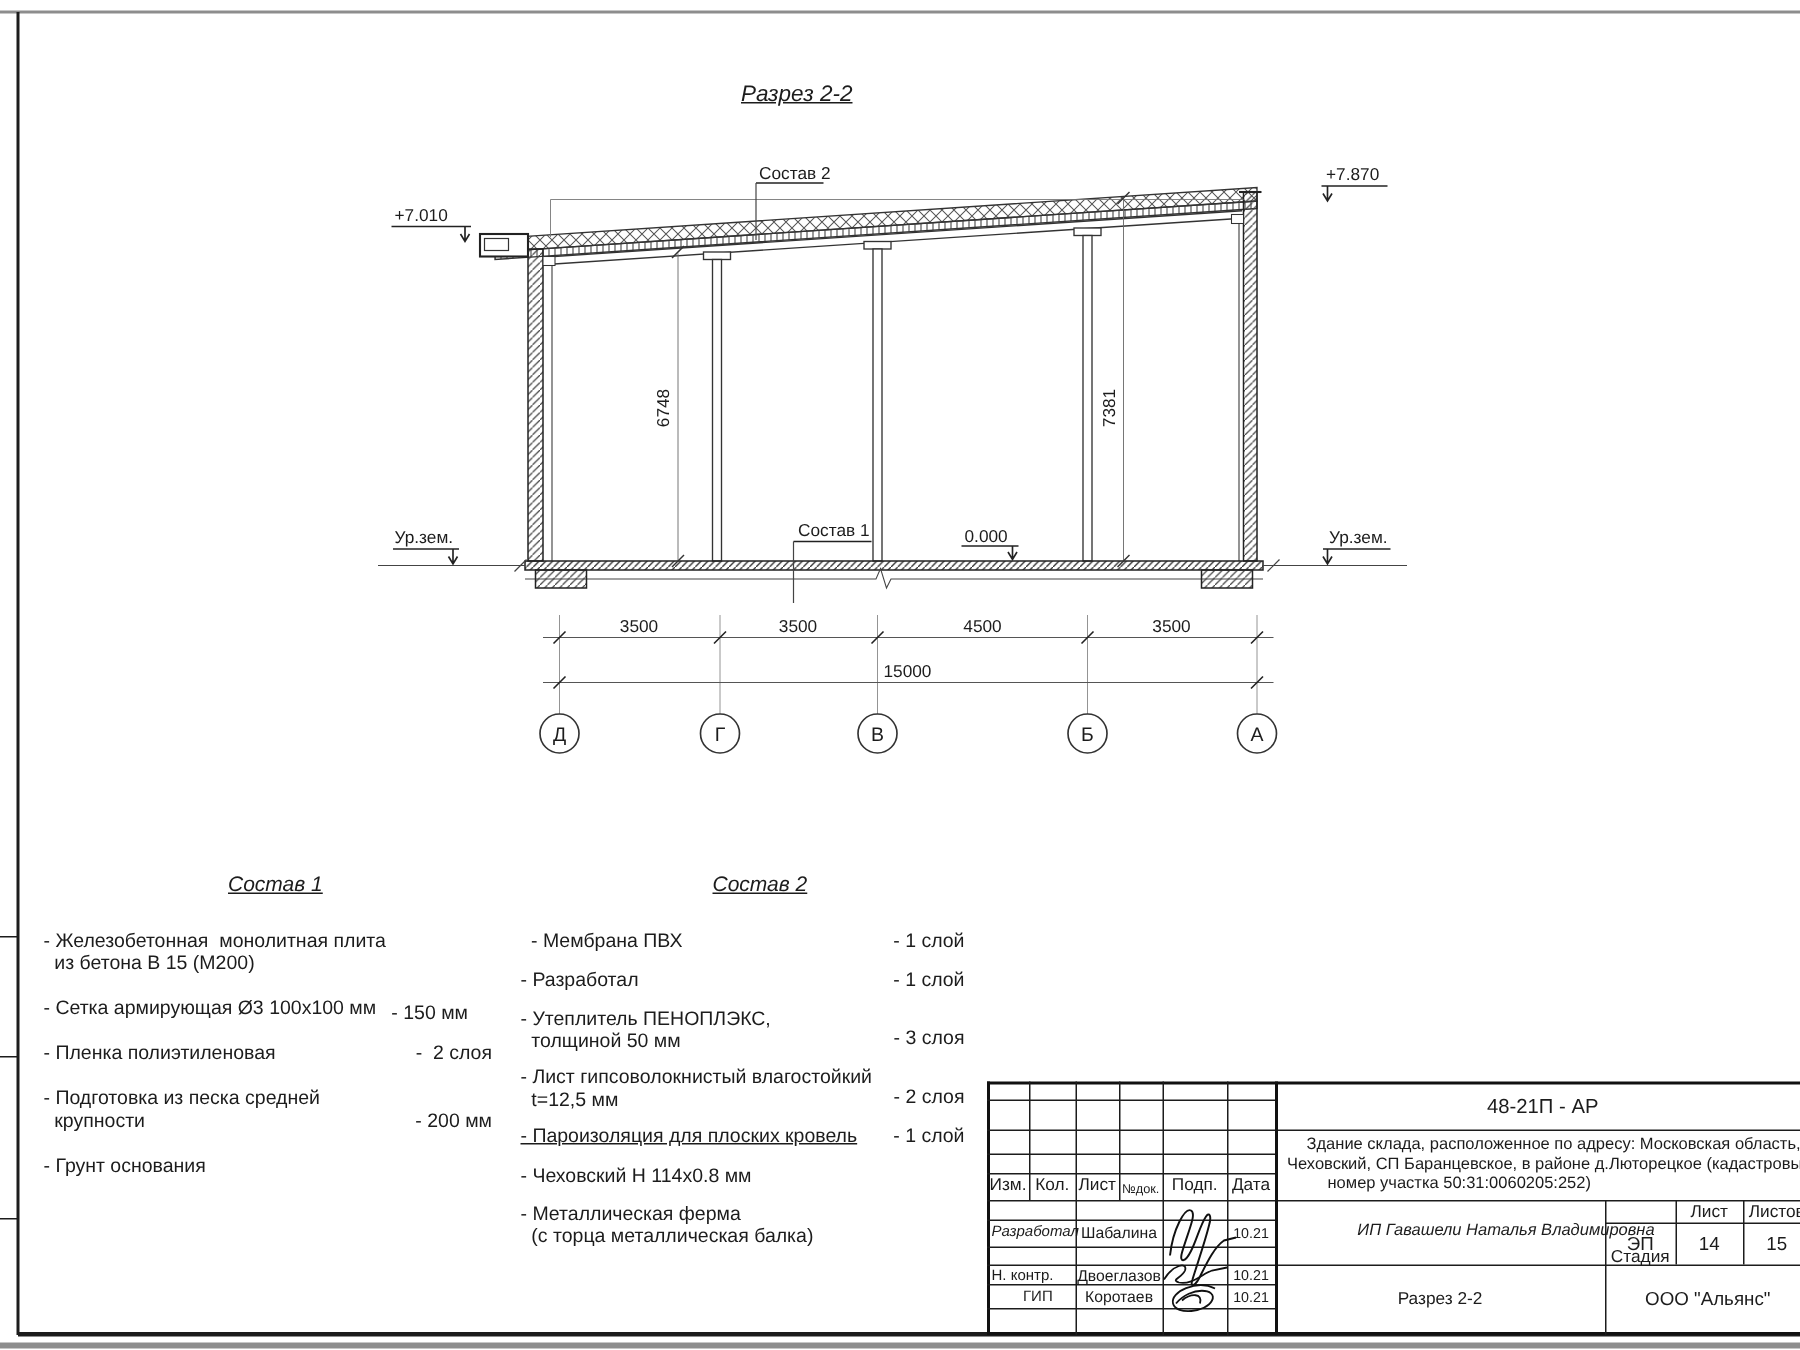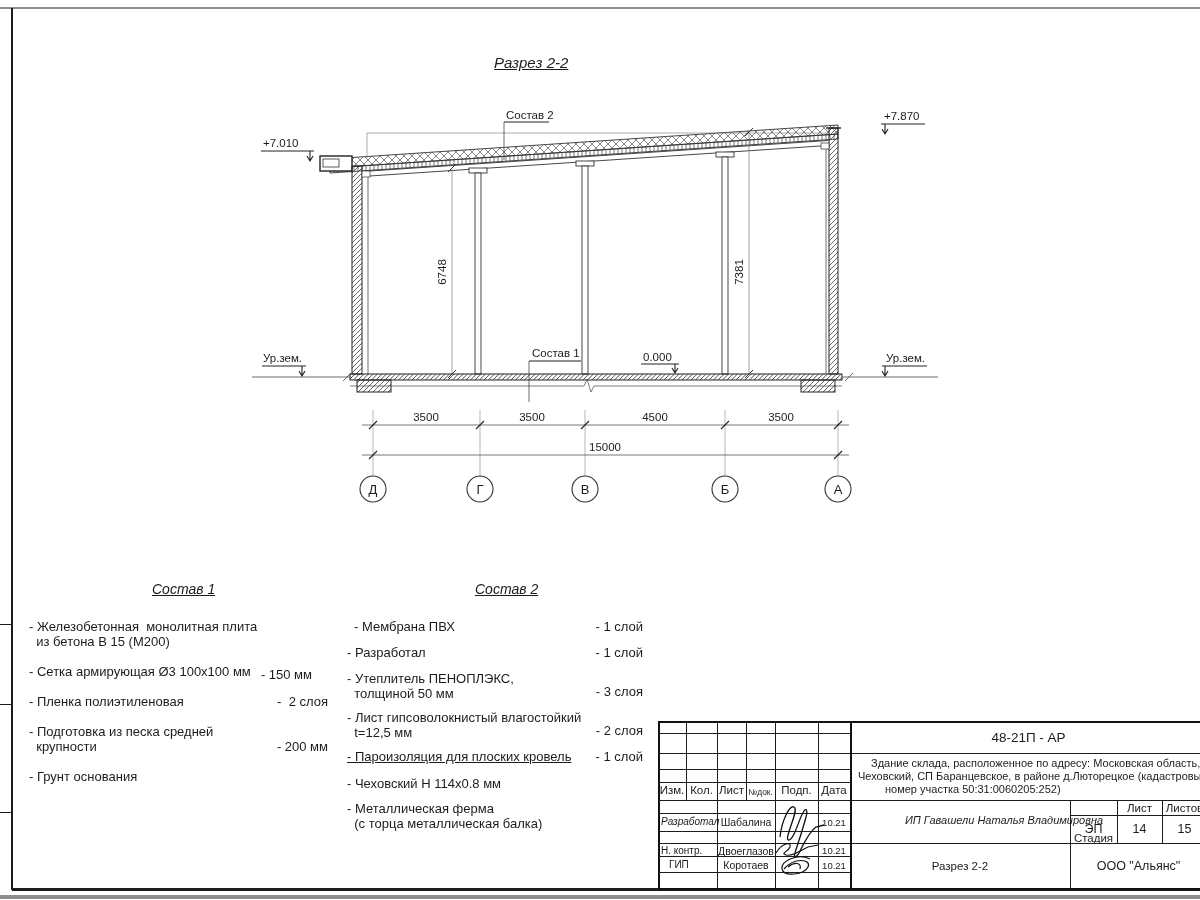--- a/index.html
+++ b/index.html
@@ -260,21 +260,21 @@
   <div class="st stc" style="left:88px;top:66px;width:29px;font-size:8.5px;">№док.</div>
   <div class="st stc" style="left:117px;top:63px;width:43px;font-size:11.5px;">Подп.</div>
   <div class="st stc" style="left:160px;top:63px;width:32px;font-size:11.5px;">Дата</div>
 
   <div class="st" style="left:3px;top:95px;font-size:10px;font-style:italic;">Разработал</div>
   <div class="st stc" style="left:59px;top:95px;width:58px;font-size:10.5px;">Шабалина</div>
   <div class="st stc" style="left:160px;top:96px;width:32px;font-size:9.5px;">10.21</div>
   <div class="st" style="left:3px;top:124px;font-size:10px;">Н. контр.</div>
   <div class="st stc" style="left:59px;top:124px;width:58px;font-size:10.5px;">Двоеглазов</div>
   <div class="st stc" style="left:160px;top:124px;width:32px;font-size:9.5px;">10.21</div>
-  <div class="st" style="left:11px;top:138px;font-size:10px;">ГИП</div>
+  <div class="st" style="left:0;top:138px;font-size:10px;padding-left:24px;">ГИП</div>
   <div class="st stc" style="left:59px;top:138px;width:58px;font-size:10.5px;">Коротаев</div>
   <div class="st stc" style="left:160px;top:139px;width:32px;font-size:9.5px;">10.21</div>
 
   <svg class="abs" style="left:112px;top:78px;overflow:visible;" width="60" height="46" viewBox="0 0 60 46">
     <path d="M10 38 C 12 20, 20 6, 24 8 C 28 10, 22 22, 18 36 C 16 43, 20 43, 24 35 C 28 27, 30 18, 34 12 C 36 9, 38 11, 36 18 C 33 30, 28 44, 25 54 C 23 60, 27 59, 31 50 C 35 42, 40 32, 46 28 L 54 26" fill="none" stroke="#111" stroke-width="1.3"></path>
   </svg>
   <svg class="abs" style="left:112px;top:118px;overflow:visible;" width="60" height="40" viewBox="0 0 60 40">
     <path d="M6 14 C 12 4, 22 2, 20 8 C 18 13, 10 14, 16 16 C 24 18, 32 10, 38 8 L 48 6" fill="none" stroke="#111" stroke-width="1.2"></path>
     <path d="M14 30 C 24 18, 42 20, 38 28 C 34 36, 14 38, 12 30 C 10 22, 28 14, 40 20 M18 28 C 24 23, 32 23, 30 30" fill="none" stroke="#111" stroke-width="1.2"></path>
   </svg>

